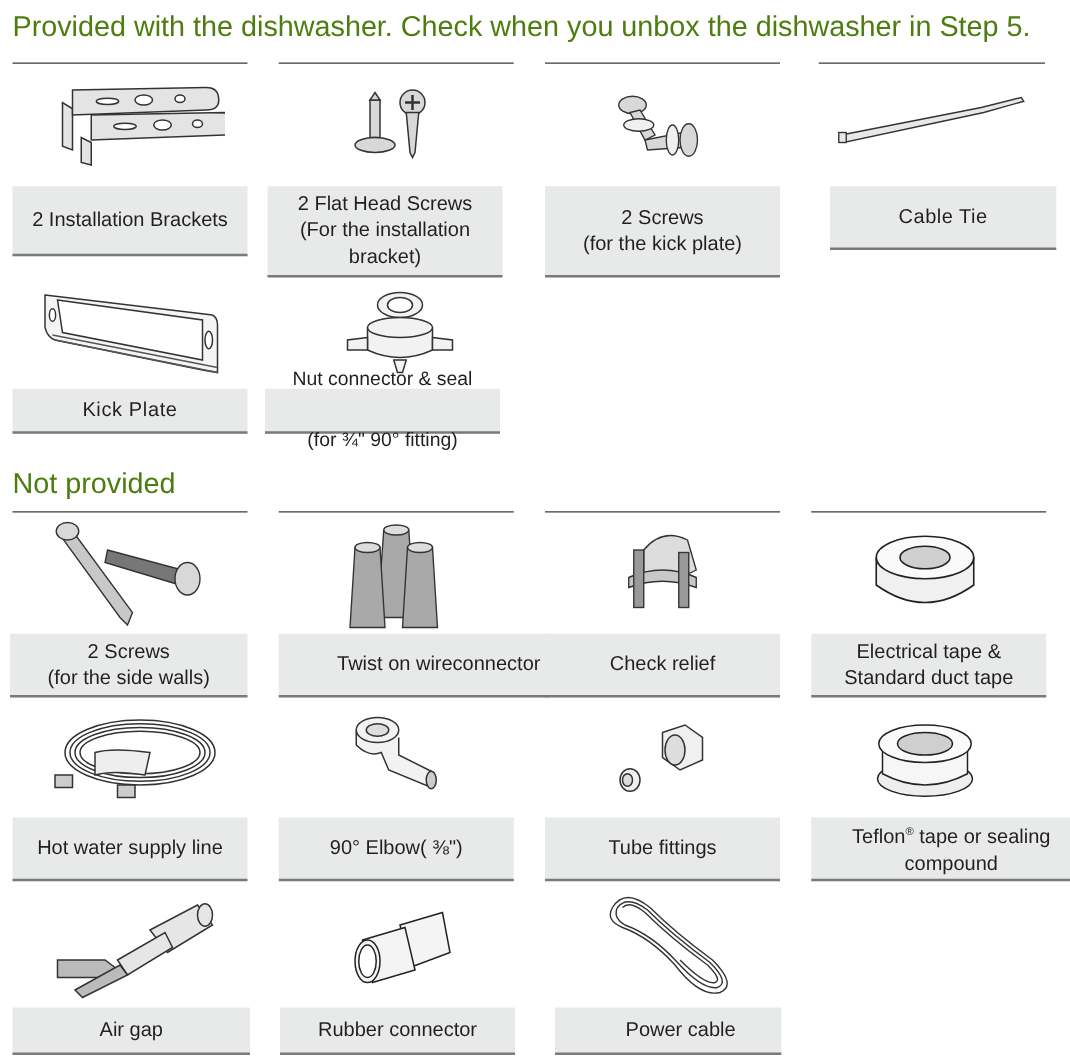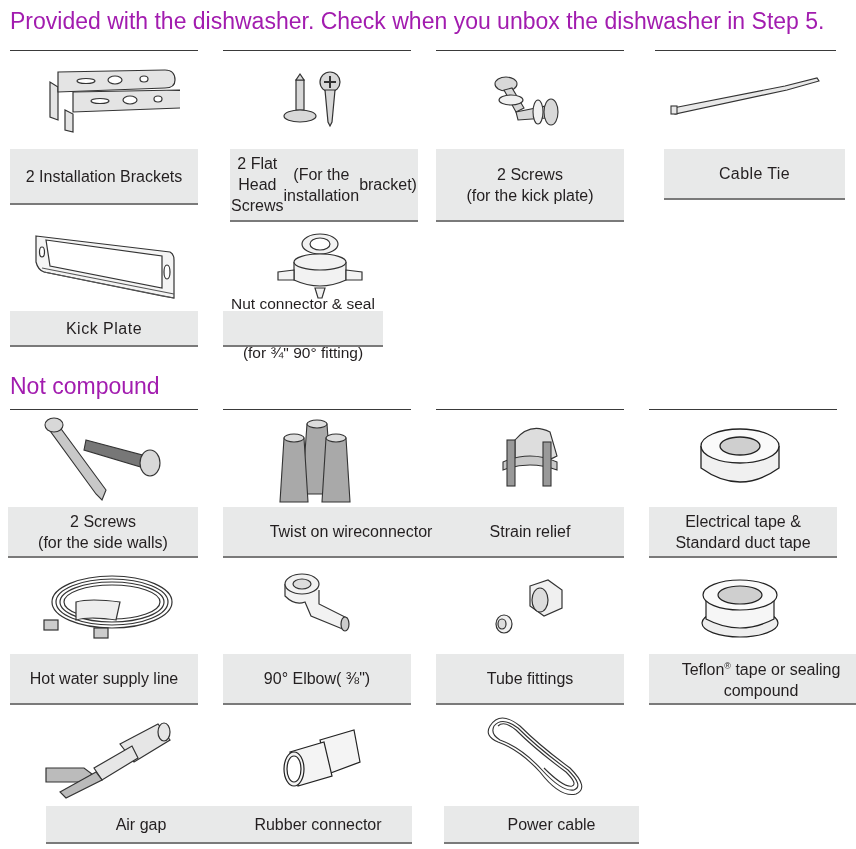--- a/index.html
+++ b/index.html
@@ -1,18 +1,18 @@
 <!DOCTYPE html>
 <html><head>
 <meta charset="utf-8">
 <style>
   html, body { margin: 0; padding: 0; background: #ffffff; }
   body { width: 856px; height: 849px; position: relative; overflow: hidden;
          font-family: "Liberation Sans", sans-serif; color: #231f20; }
-  .heading { position: absolute; left: 10px; font-size: 23px; white-space: nowrap; color: #a21caf; }
+  .heading { position: absolute; left: 10px; font-size: 23px; white-space: nowrap; color: #4d7c0f; }
   .rule { position: absolute; height: 1px; background: #3a3a3a; }
   .art { position: absolute; display: flex; align-items: center; justify-content: center; }
   .label { position: absolute; background: #e8e9e9; border-bottom: 2px solid #7a7a7a;
            display: flex; align-items: center; justify-content: center; text-align: center;
            font-size: 16px; line-height: 21px; color: #231f20; box-sizing: border-box; padding: 0 4px; }
   .label.tight { font-size: 15.5px; line-height: 17px; }
   sup { font-size: 9px; }
 </style>
 </head>
 <body>
@@ -69,21 +69,21 @@
     <g fill="#e8e8e8" stroke="#333" stroke-width="1.1">
       <path d="M8 36 L120 14 L152 6 L154 9 L122 18 L10 42 Z"></path>
       <rect x="6" y="34" width="6" height="8"></rect>
     </g>
   </svg>
 </div>
 
 <div class="label" style="left:10px;top:149px;width:188px;height:56px;">
   <span>2 Installation Brackets</span>
 </div>
-<div class="label" style="left:230px;top:149px;width:188px;height:73px;flex-direction:row;">
+<div class="label" style="left:214px;top:149px;width:188px;height:73px;flex-direction:column;">
   <span>2 Flat Head Screws</span>
   <span>(For the installation</span>
   <span>bracket)</span>
 </div>
 <div class="label" style="left:436px;top:149px;width:188px;height:73px;flex-direction:column;">
   <span>2 Screws</span>
   <span>(for the kick plate)</span>
 </div>
 <div class="label" style="left:664px;top:149px;width:181px;height:51px;flex-direction:column;letter-spacing:0.4px;">
   <span>Cable Tie</span>
@@ -111,26 +111,26 @@
       <path d="M34 38 L18 40 L18 48 L34 48 Z"></path>
       <path d="M86 38 L102 40 L102 48 L86 48 Z"></path>
       <path d="M55 56 L65 56 L62 66 L58 66 Z"></path>
     </g>
   </svg>
 </div>
 
 <div class="label" style="left:10px;top:311px;width:188px;height:36px;">
   <span style="letter-spacing:0.5px;">Kick Plate</span>
 </div>
-<div class="label tight" style="left:223px;top:311px;width:160px;height:36px;flex-direction:column;gap:32px;">
+<div class="label tight" style="left:212px;top:311px;width:188px;height:36px;flex-direction:column;gap:32px;">
   <span>Nut connector &amp; seal</span>
   <span>(for ¾" 90° fitting)</span>
 </div>
 
-<div class="heading" style="top:373px;">Not compound</div>
+<div class="heading" style="top:373px;">Not provided</div>
 
 <div class="rule" style="left:10px;top:409px;width:188px;"></div>
 <div class="rule" style="left:223px;top:409px;width:188px;"></div>
 <div class="rule" style="left:436px;top:409px;width:188px;"></div>
 <div class="rule" style="left:649px;top:409px;width:188px;"></div>
 
 <div class="art" style="left:40px;top:414px;width:125px;height:90px;">
   <svg width="125" height="90" viewBox="0 0 125 90">
     <g fill="#bdbdbd" stroke="#333" stroke-width="1.1">
       <path d="M8 14 L16 8 L66 76 L62 86 L56 80 Z" fill="#c8c8c8"></path>
@@ -174,21 +174,21 @@
 
 <div class="label" style="left:8px;top:507px;width:190px;height:51px;flex-direction:column;">
   <span>2 Screws</span>
   <span>(for the side walls)</span>
 </div>
 <div class="label" style="left:223px;top:507px;width:216px;height:51px;flex-direction:row;padding-left:44px;">
   <span>Twist on wire</span>
   <span>connector</span>
 </div>
 <div class="label" style="left:436px;top:507px;width:188px;height:51px;">
-  <span>Strain relief</span>
+  <span>Check relief</span>
 </div>
 <div class="label" style="left:649px;top:507px;width:188px;height:51px;flex-direction:column;text-align:center;">
   <span>Electrical tape &amp;</span>
   <span>Standard duct tape</span>
 </div>
 
 <div class="art" style="left:30px;top:568px;width:145px;height:75px;">
   <svg width="145" height="75" viewBox="0 0 145 75">
     <g fill="none" stroke="#333" stroke-width="1.2">
       <ellipse cx="82" cy="34" rx="60" ry="26"></ellipse>
@@ -270,21 +270,21 @@
 <div class="art" style="left:480px;top:712px;width:115px;height:86px;">
   <svg width="115" height="86" viewBox="0 0 115 86">
     <g fill="none" stroke="#333" stroke-width="1.1">
       <path d="M10 14 Q20 -2 40 14 Q60 34 90 56 Q110 76 96 82 Q80 86 60 60 Q40 38 18 30 Q4 24 10 14 Z"></path>
       <path d="M14 14 Q22 4 38 16 Q58 36 88 58 Q104 74 94 78 Q82 80 62 58 Q42 36 20 28 Q10 22 14 14 Z"></path>
       <path d="M18 14 Q24 8 36 18 Q56 38 86 60 Q98 72 92 74 Q84 76 64 56"></path>
     </g>
   </svg>
 </div>
 
-<div class="label" style="left:10px;top:806px;width:190px;height:38px;margin-left:36px;">
+<div class="label" style="left:10px;top:806px;width:190px;height:38px;">
   <span>Air gap</span>
 </div>
 <div class="label" style="left:224px;top:806px;width:188px;height:38px;">
   <span>Rubber connector</span>
 </div>
-<div class="label" style="left:444px;top:806px;width:195px;height:38px;padding-left:24px;">
+<div class="label" style="left:444px;top:806px;width:181px;height:38px;padding-left:24px;">
   <span>Power cable</span>
 </div>
 
 </body></html>

